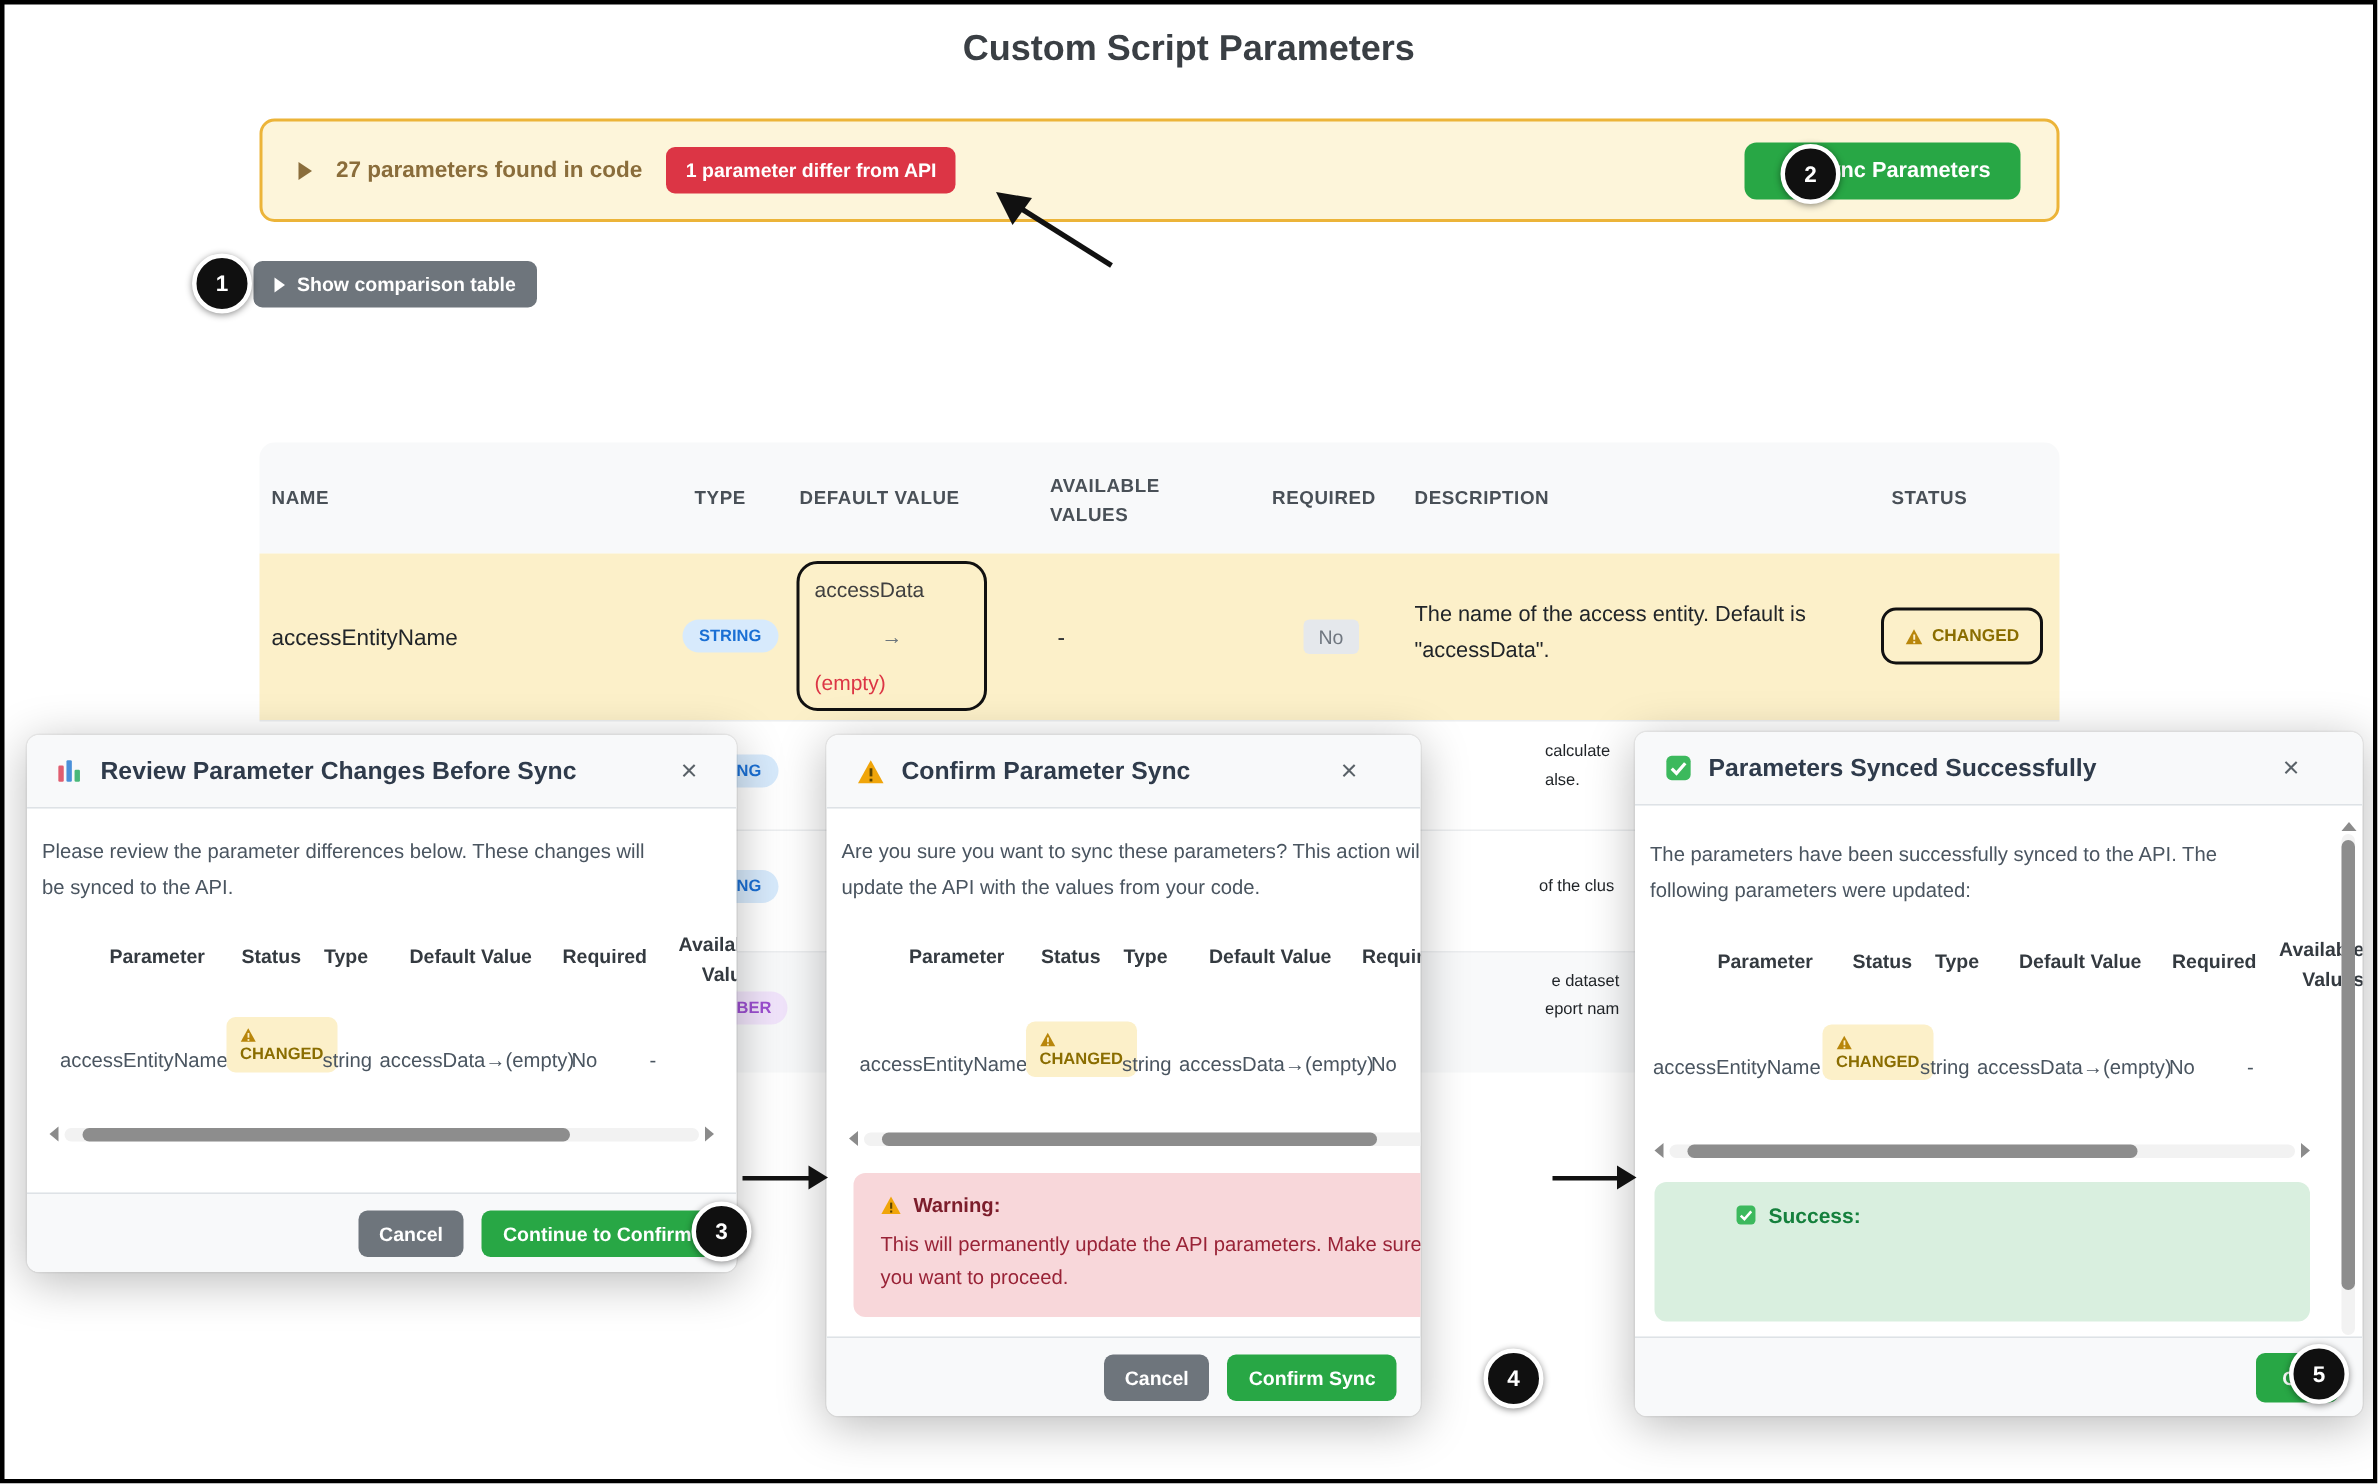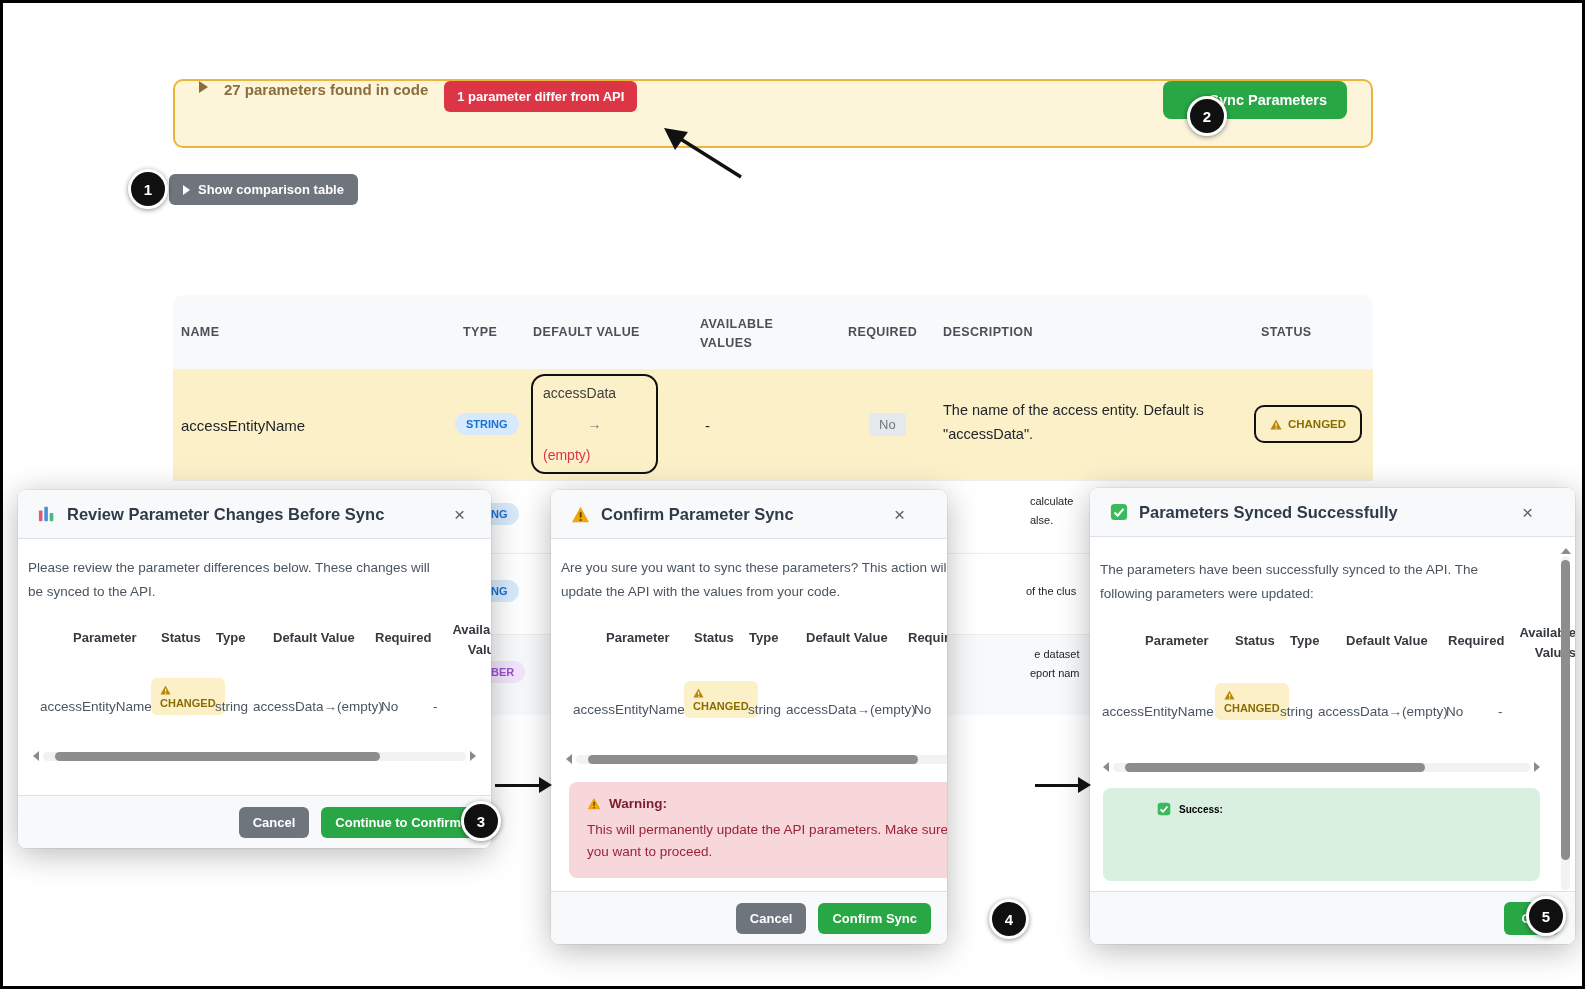--- a/index.html
+++ b/index.html
@@ -7,21 +7,21 @@
     position:relative; width:1585px; height:989px; box-sizing:border-box;
     border:3px solid #000; background:#fff; overflow:hidden;
     font-family:"Liberation Sans","DejaVu Sans",sans-serif; color:#212529;
   }
   
   .page-title{position:absolute;top:16px;left:0;width:100%;text-align:center;
     font-size:24px;font-weight:bold;color:#3a3f44;}
   
   .banner{position:absolute;left:170px;top:76px;width:1200px;height:69px;box-sizing:border-box;
     background:#fdf5da;border:2px solid #ecb439;border-radius:10px;
-    display:flex;align-items:flex-start;padding:0 24px;gap:16px;}
+    display:flex;align-items:center;padding:0 24px;gap:16px;}
   .caret{width:0;height:0;border-top:6px solid transparent;border-bottom:6px solid transparent;border-left:9px solid #8a6d3b;}
   .banner-summary{font-size:15px;font-weight:bold;color:#8a6d3b;}
   .diff-badge{background:#dc3545;color:#fff;font-size:13px;font-weight:bold;
     padding:8px 13px;border-radius:6px;}
   .banner-spacer{flex:1;}
   .btn{border:none;border-radius:6px;font-weight:bold;font-size:13px;color:#fff;
     padding:8px 14px;font-family:inherit;display:inline-flex;align-items:center;gap:8px;}
   .btn-green{background:#28a745;}
   .btn-gray{background:#6e757c;}
   .sync-btn{border-radius:8px;font-size:14.5px;padding:11px 20px 11px 46px;}
@@ -89,36 +89,37 @@
   .v-track{position:relative;flex:1;width:9px;background:#f2f2f2;border-radius:5px;margin:2px 0;}
   .v-thumb{position:absolute;left:0;width:9px;background:#8d8d8d;border-radius:5px;}
   .tri-l{width:0;height:0;border-top:5px solid transparent;border-bottom:5px solid transparent;border-right:6px solid #8b8b8b;}
   .tri-r{width:0;height:0;border-top:5px solid transparent;border-bottom:5px solid transparent;border-left:6px solid #8b8b8b;}
   .tri-u{width:0;height:0;border-left:5px solid transparent;border-right:5px solid transparent;border-bottom:6px solid #8b8b8b;}
   .tri-d{width:0;height:0;border-left:5px solid transparent;border-right:5px solid transparent;border-top:6px solid #8b8b8b;}
   .warning-box{position:absolute;background:#f8d7da;border-radius:8px;box-sizing:border-box;padding:14px 18px;}
   .warning-title{display:flex;align-items:center;gap:8px;font-size:13.5px;font-weight:bold;color:#7c1d2b;}
   .warning-text{margin-top:8px;font-size:13.5px;color:#992337;line-height:1.65;}
   .success-box{position:absolute;background:#d9efdf;border-radius:8px;box-sizing:border-box;padding:14px 18px;}
-  .success-title{display:flex;align-items:center;gap:8px;font-size:10px;font-weight:bold;color:#000000;padding-left:36px;}
+  .success-title{display:flex;align-items:center;gap:8px;font-size:14px;font-weight:bold;color:#15803d;padding-left:36px;}
   .success-text{margin-top:8px;font-size:13.5px;color:#157347;line-height:1.65;}
   .modal-footer{position:absolute;bottom:0;left:0;right:0;height:52px;background:#f8f9fa;
     border-top:1px solid #dee2e6;display:flex;align-items:center;justify-content:flex-end;gap:12px;padding:0 16px;}
   
   .flow-arrow{position:absolute;z-index:15;height:17px;}
   .fa-shaft{position:absolute;left:0;top:7px;height:3px;background:#111;}
   .fa-head{position:absolute;right:0;top:0;width:0;height:0;
     border-top:8px solid transparent;border-bottom:8px solid transparent;border-left:13px solid #111;}
   .annot-arrow{position:absolute;z-index:5;}
 </style>
 </head>
 <body>
 
 <div class="stage">
 
+  <div class="page-title">Custom Script Parameters</div>
 
   <div class="banner">
     <span class="caret"></span>
     <span class="banner-summary">27 parameters found in code</span>
     <span class="diff-badge">1 parameter differ from API</span>
     <span class="banner-spacer"></span>
     <button class="btn btn-green sync-btn">Sync Parameters</button>
   </div>
 
   <svg class="annot-arrow" style="left:640px;top:108px;" width="120" height="90" viewBox="0 0 120 90">

